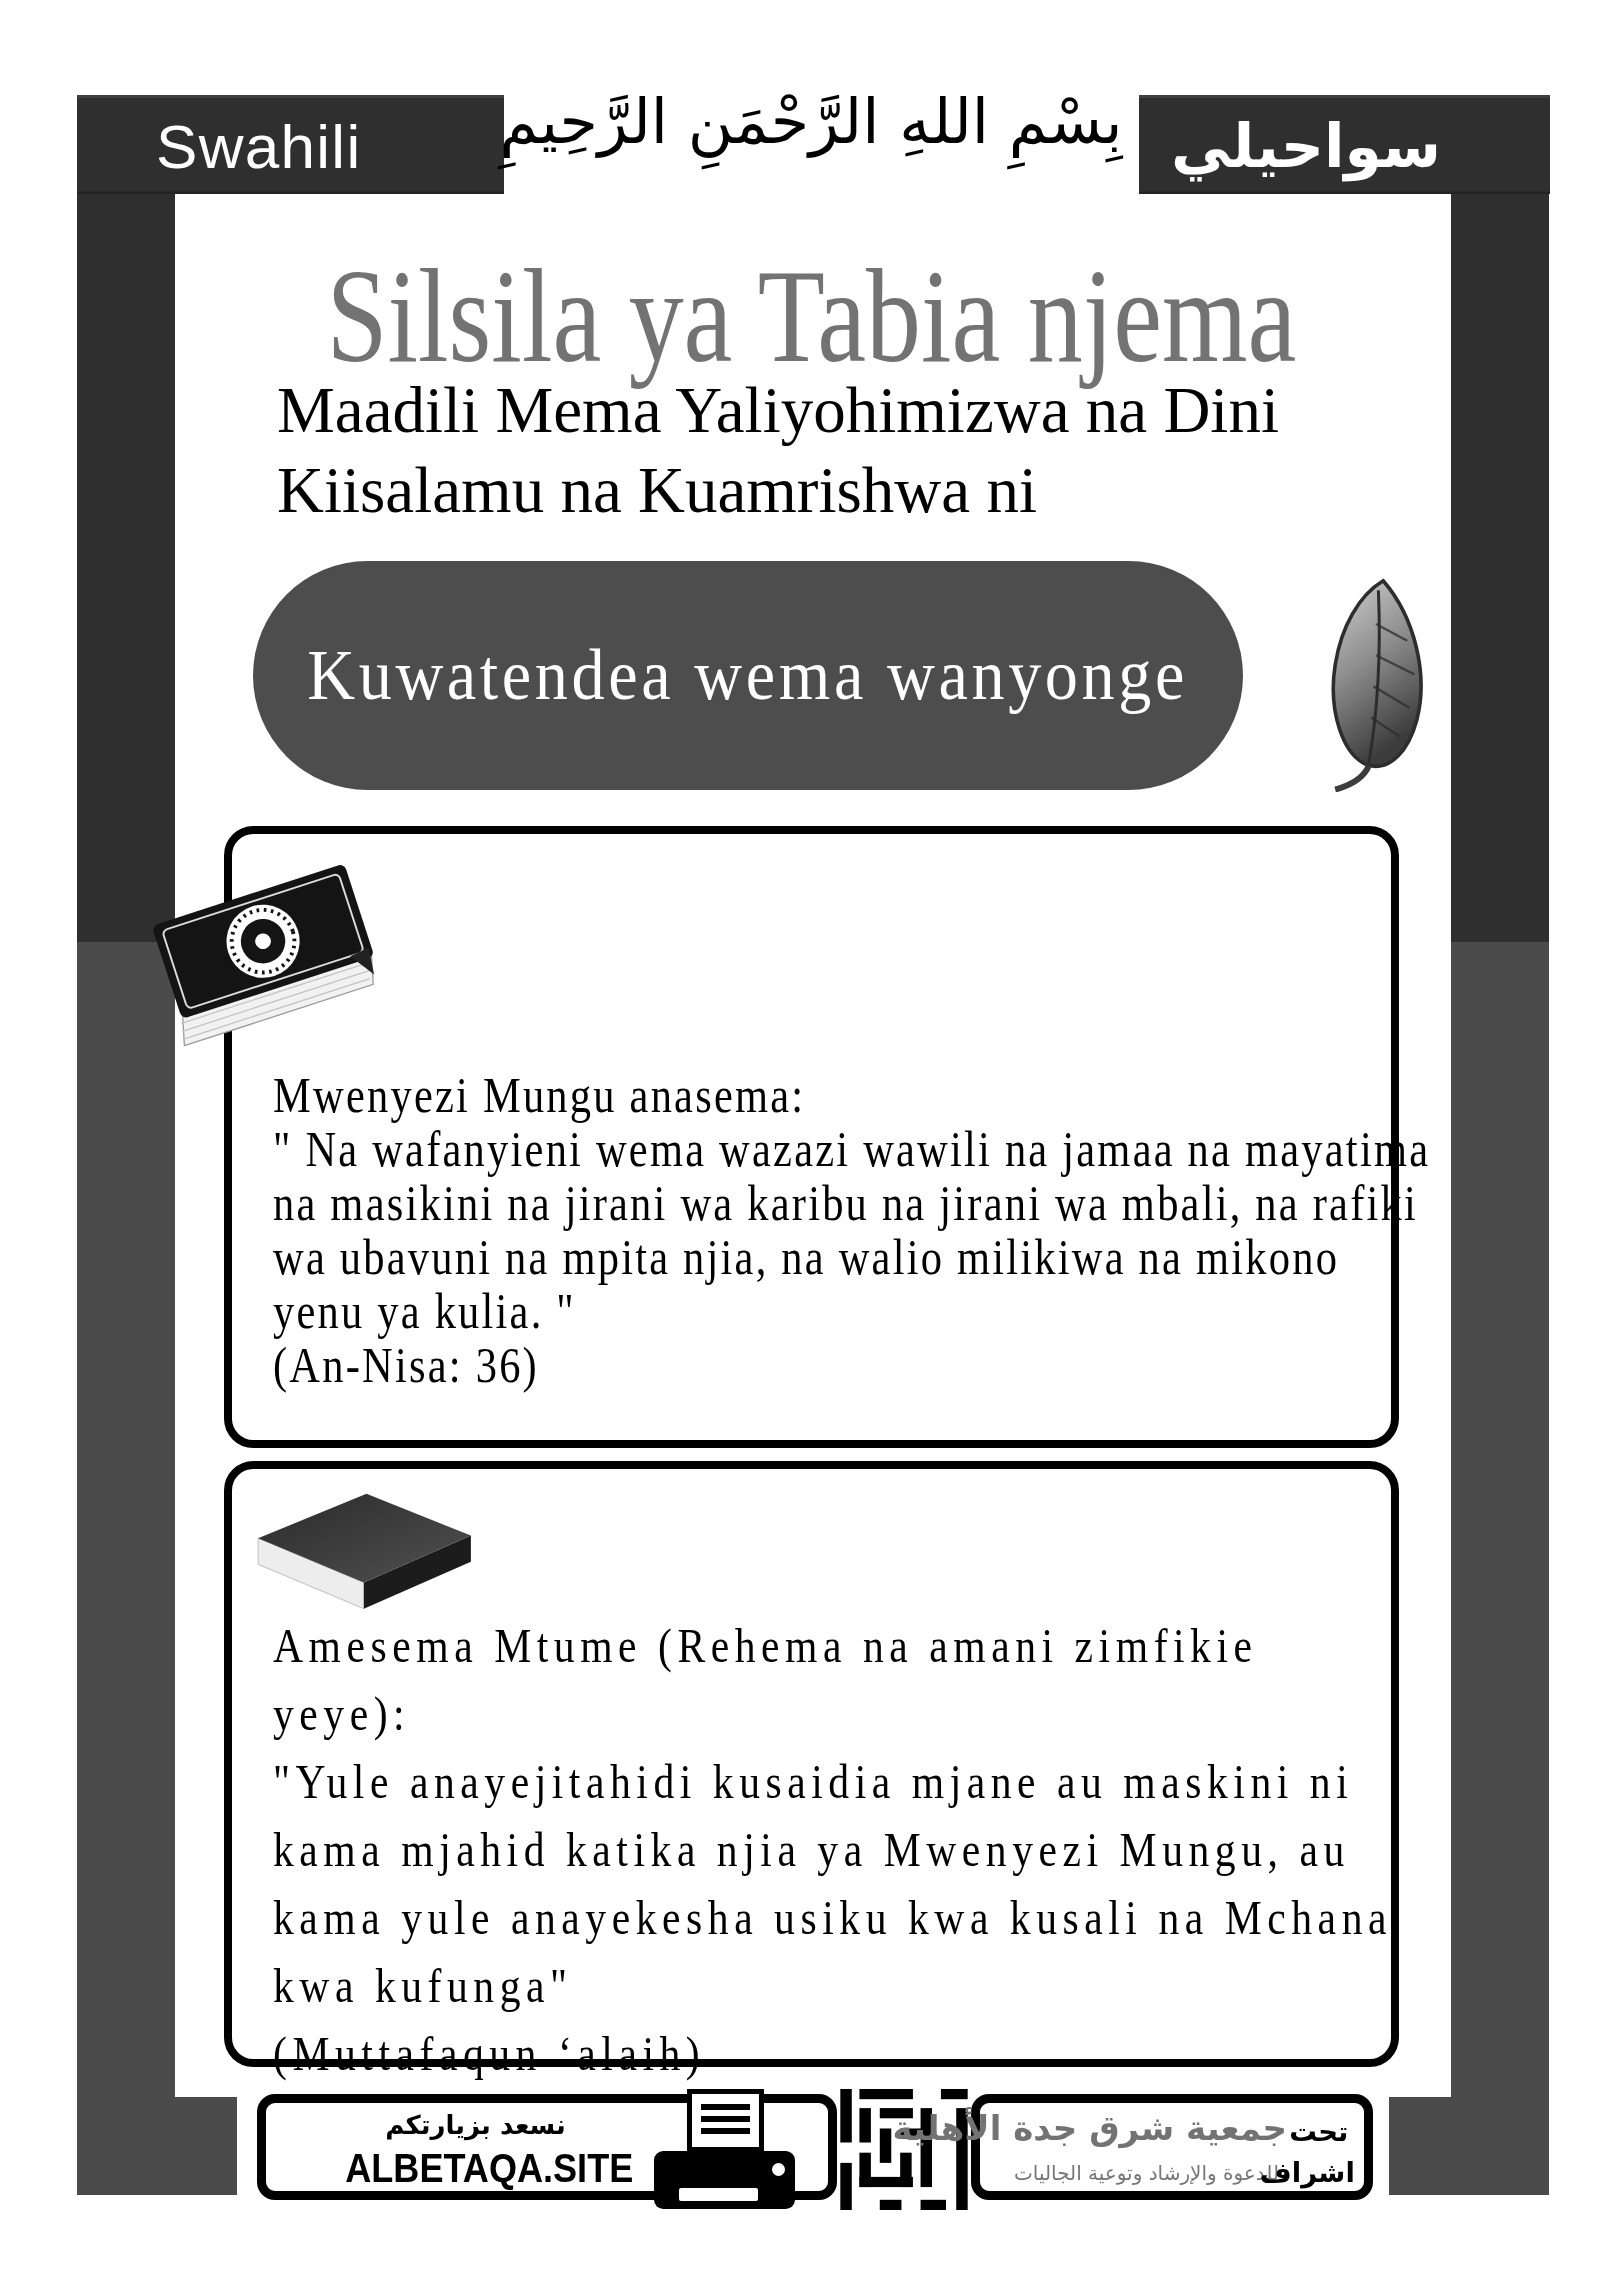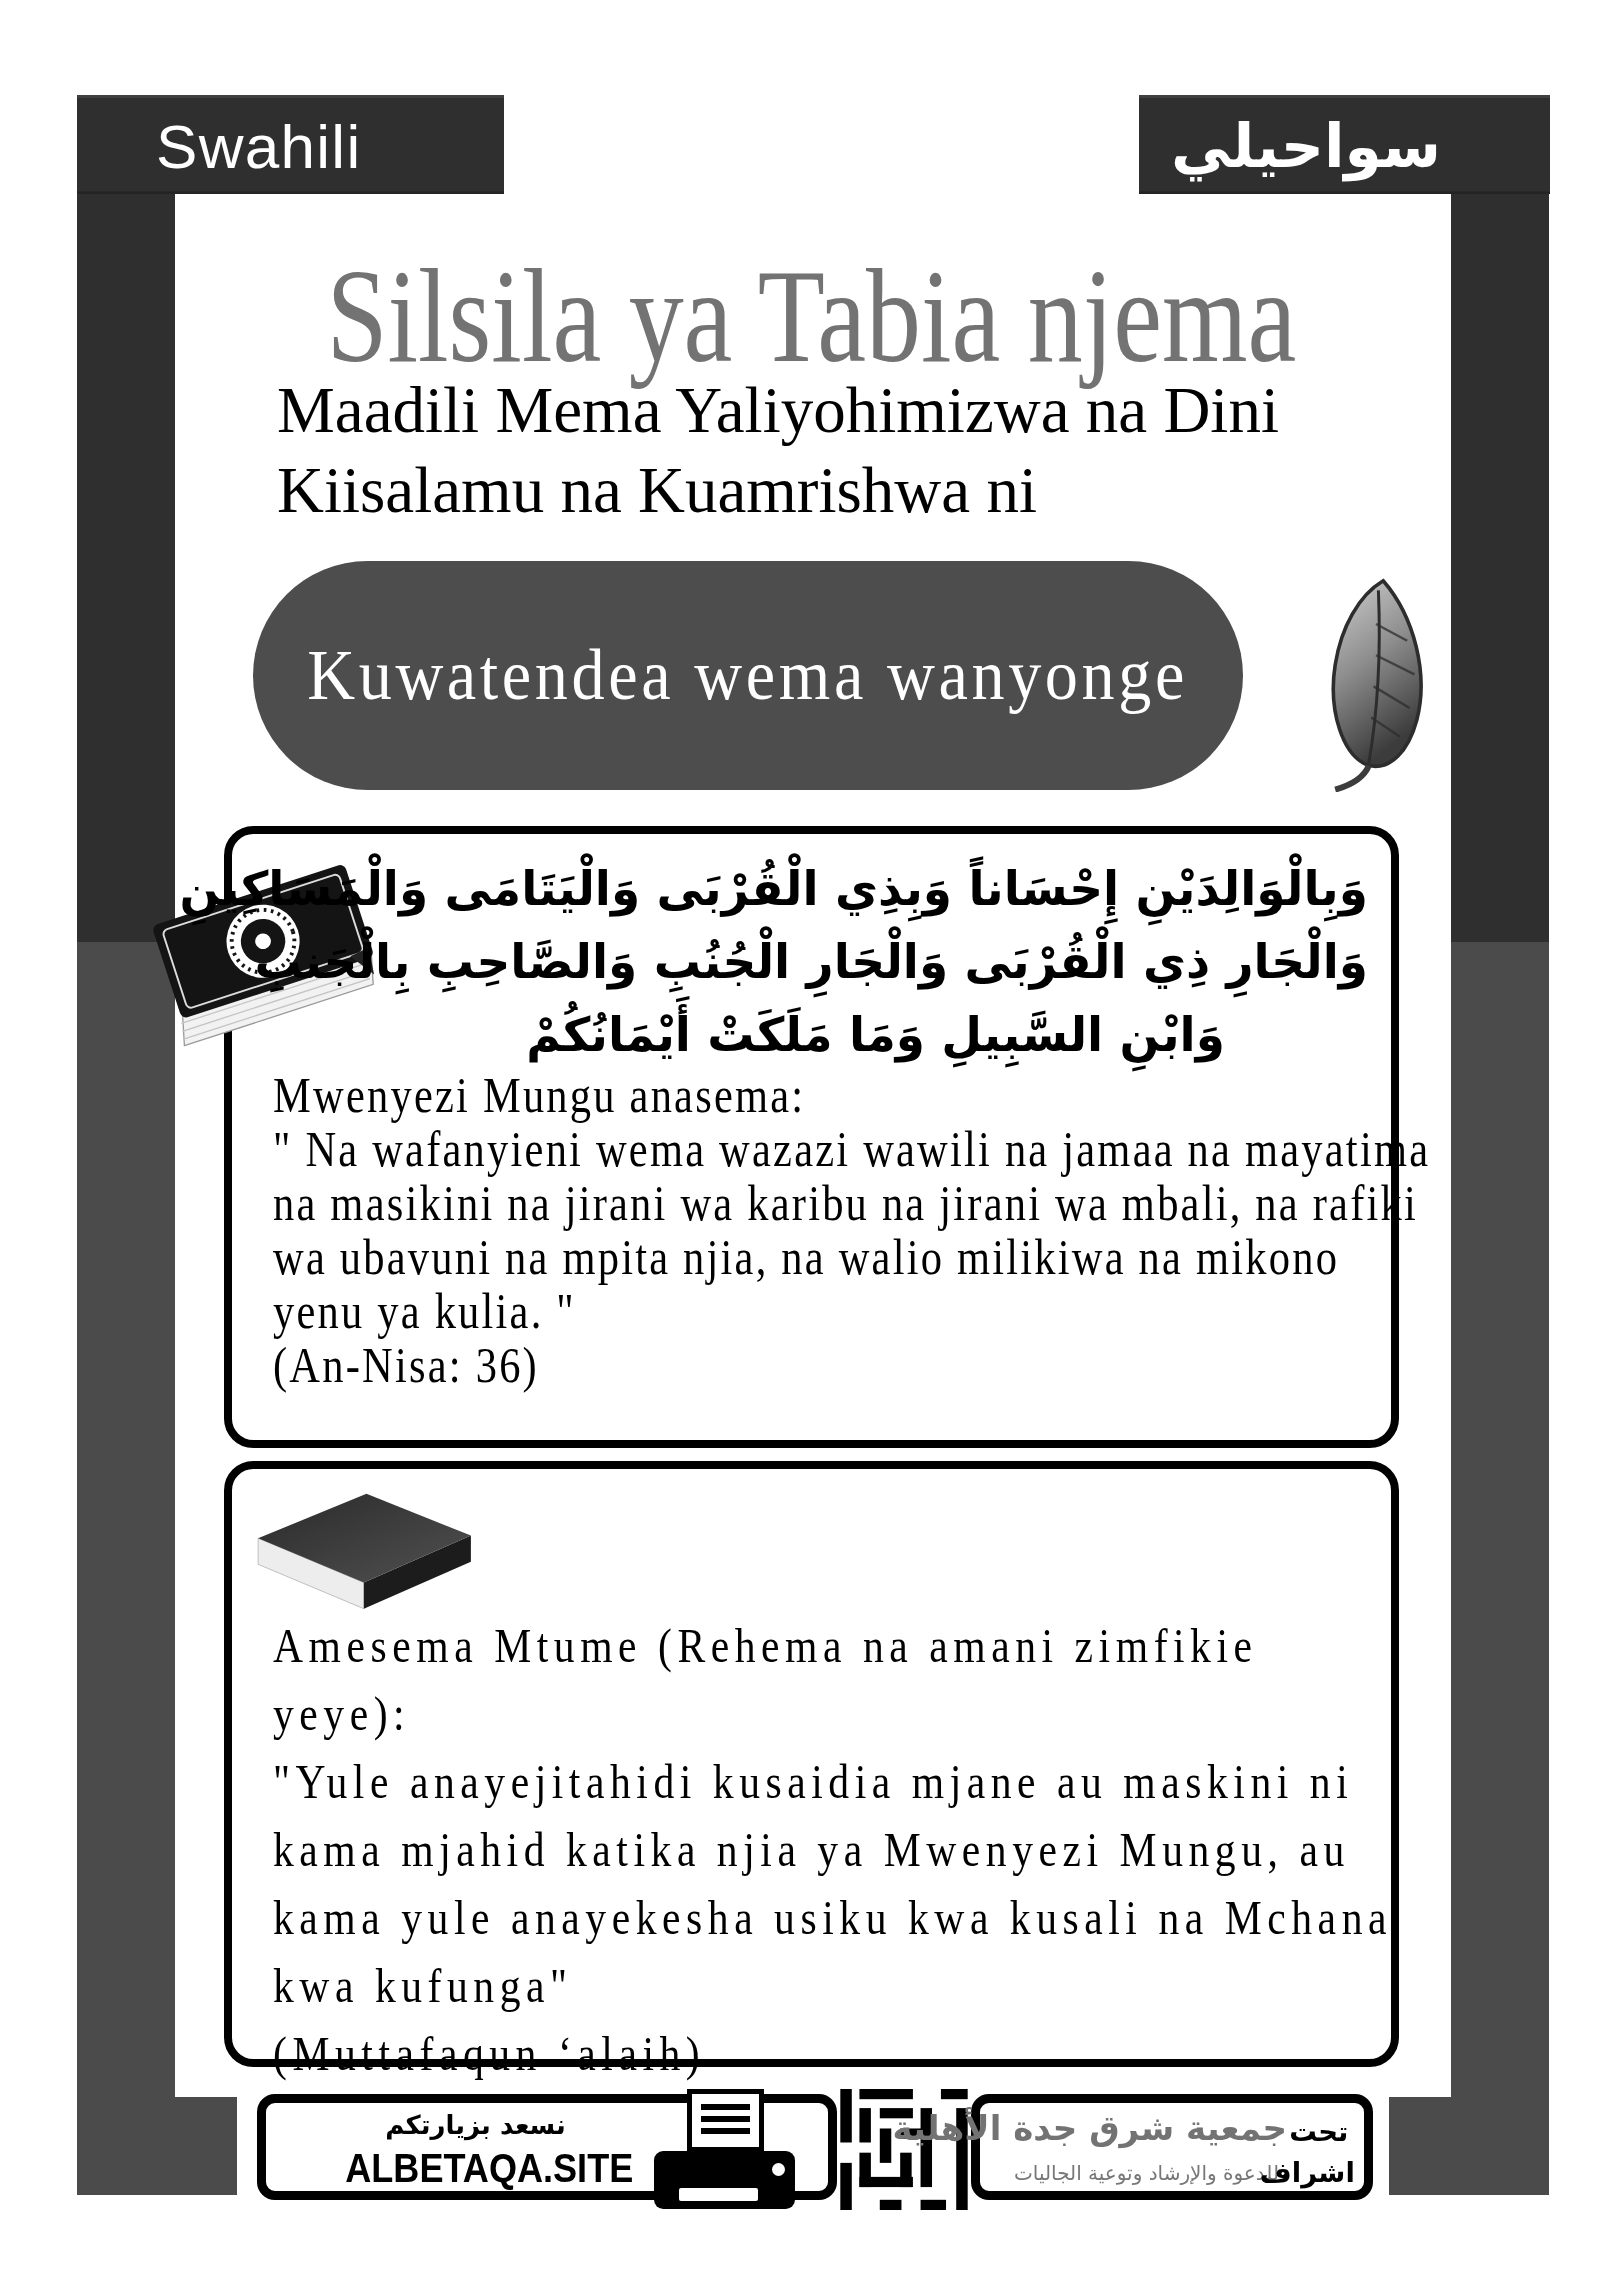--- a/index.html
+++ b/index.html
@@ -117,20 +117,21 @@
   <div id="strip-right-bot" class="strip strip-mid"></div>
   <div id="strip-right-foot" class="strip strip-mid"></div>
 
   <div id="topbar-left" class="topbar">
     <span class="lbl" lang="sw">Swahili</span>
   </div>
   <div id="topbar-right" class="topbar">
     <span class="lbl" lang="ar" dir="rtl">سواحيلي</span>
   </div>
 
+  <div id="bismillah" lang="ar" dir="rtl">بِسْمِ اللهِ الرَّحْمَنِ الرَّحِيمِ</div>
 
   <div id="title">
     <span>Silsila ya Tabia njema</span>
   </div>
   <div id="subtitle">
     <div class="ln">Maadili Mema Yaliyohimizwa na Dini</div>
     <div class="ln">Kiisalamu na Kuamrishwa ni</div>
   </div>
 
   <div id="topic-pill">
@@ -158,25 +159,20 @@
         <path d="M52,224 h304 M50,236 h302 M48,248 h300" stroke="#c4c4c4" stroke-width="2" fill="none"></path>
         <rect x="55" y="68" width="310" height="150" rx="10" fill="#141414"></rect>
         <rect x="68" y="80" width="284" height="126" rx="8" fill="none" stroke="#ffffff" stroke-width="3" opacity="0.85"></rect>
         <circle cx="210" cy="143" r="56" fill="#ffffff"></circle>
         <circle cx="210" cy="143" r="48" fill="none" stroke="#141414" stroke-width="6" stroke-dasharray="4 7"></circle>
         <circle cx="210" cy="143" r="34" fill="#141414"></circle>
         <circle cx="210" cy="143" r="12" fill="#ffffff"></circle>
         <path d="M330,206 l26,38 l5,-42 z" fill="#222222"></path>
       </g>
     </svg>
-    <div id="verse" lang="ar">
-      <div class="ln">وَبِالْوَالِدَيْنِ إِحْسَاناً وَبِذِي الْقُرْبَى وَالْيَتَامَى وَالْمَسَاكِينِ</div>
-      <div class="ln">وَالْجَارِ ذِي الْقُرْبَى وَالْجَارِ الْجُنُبِ وَالصَّاحِبِ بِالْجَنبِ</div>
-      <div class="ln">وَابْنِ السَّبِيلِ وَمَا مَلَكَتْ أَيْمَانُكُمْ</div>
-    </div>
     <div id="quran-text" class="bodytext" lang="sw">
       <div class="ln">Mwenyezi Mungu anasema:</div>
       <div class="ln">" Na wafanyieni wema wazazi wawili na jamaa na mayatima</div>
       <div class="ln">na masikini na jirani wa karibu na jirani wa mbali, na rafiki</div>
       <div class="ln">wa ubavuni na mpita njia, na walio milikiwa na mikono</div>
       <div class="ln">yenu ya kulia. "</div>
       <div class="ln">(An-Nisa: 36)</div>
     </div>
   </div>
 

